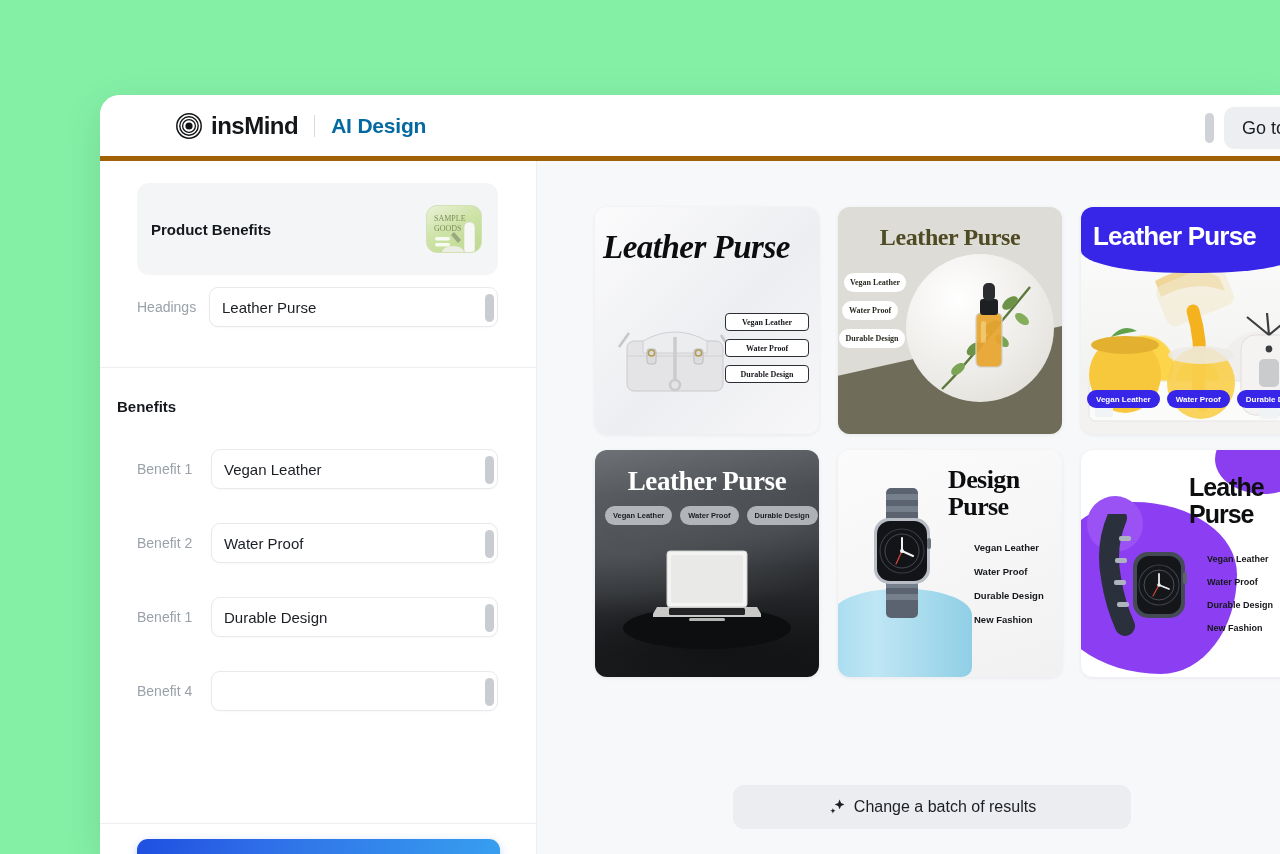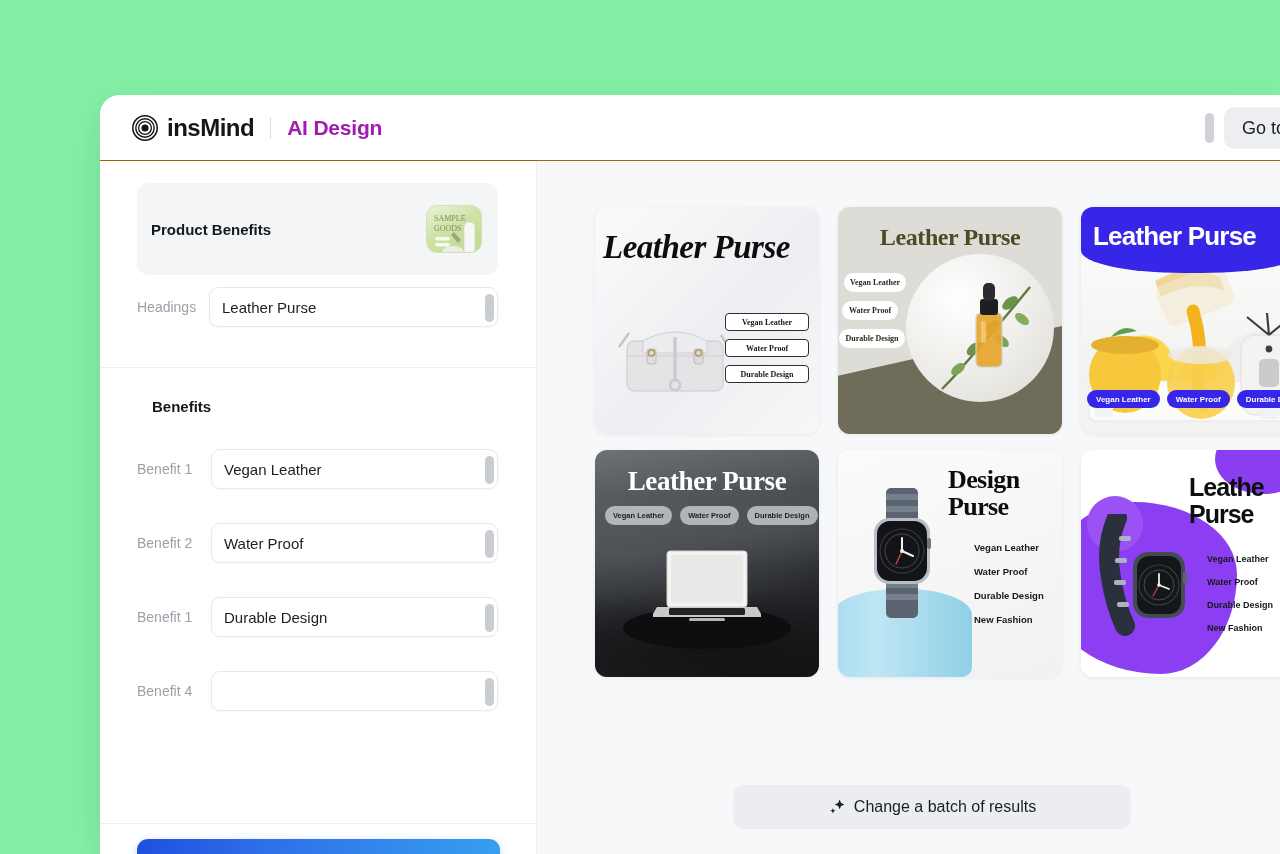--- a/index.html
+++ b/index.html
@@ -21,33 +21,33 @@
     width:1180px; height:759px;
     background:#ffffff;
     border-radius:20px 0 0 0;
     overflow:hidden;
     box-shadow:0 10px 40px rgba(0,0,0,.10);
   }
   
   #header{
     position:relative; height:66px; width:100%;
     background:#fff;
-    border-bottom:1px solid #a16207;
-    display:flex; align-items:center;
+    border-bottom:5px solid #a16207;
+    display:flex; align-items:center;padding-left:44px;
   }
   #brand{ display:flex; align-items:center; margin-left:32px; gap:9px; }
   #logo-mark{ width:26px; height:26px; flex:0 0 26px; }
   #brand-name{
     font-size:24px; font-weight:700; color:#14171a; letter-spacing:-.5px;
   }
   #brand-sep{
     width:1px; height:22px; background:#d7dade; margin:0 16px;
   }
   #app-title{
-    font-size:21px; font-weight:700; color:#a21caf; letter-spacing:-.2px;
+    font-size:21px; font-weight:700; color:#0369a1; letter-spacing:-.2px;
   }
   #header-right{
     position:absolute; right:0; top:0; height:66px;
     display:flex; align-items:center; gap:10px; padding-right:0;
   }
   #scroll-pill{
     width:9px; height:30px; border-radius:5px; background:#cfd2d6;
   }
   #goto-btn{
     height:42px; border-radius:10px; background:#eceef1;
@@ -99,21 +99,21 @@
   #upload-box{
     width:78px; height:78px; background:#f4f5f7; border-radius:11px;
     display:flex; align-items:center; justify-content:center;
     cursor:pointer;
   }
   #sidebar-divider{
     height:1px; background:#eceef0; margin:40px 0 0 0;
   }
   #benefits-title{
     font-size:15px; font-weight:700; color:#15181c;
-    padding:0 52px; margin-top:30px;
+    padding:0 17px; margin-top:30px;
   }
   .benefit-row{ margin-top:34px; }
   .benefit-row .form-label{ width:74px; flex:0 0 74px; }
   #benefit-4-row{ }
   #sidebar-bottom-divider{
     position:absolute; left:0; right:0; top:662px;
     height:1px; background:#eceef0;
   }
   #start-btn{
     position:absolute; left:37px; top:678px;

